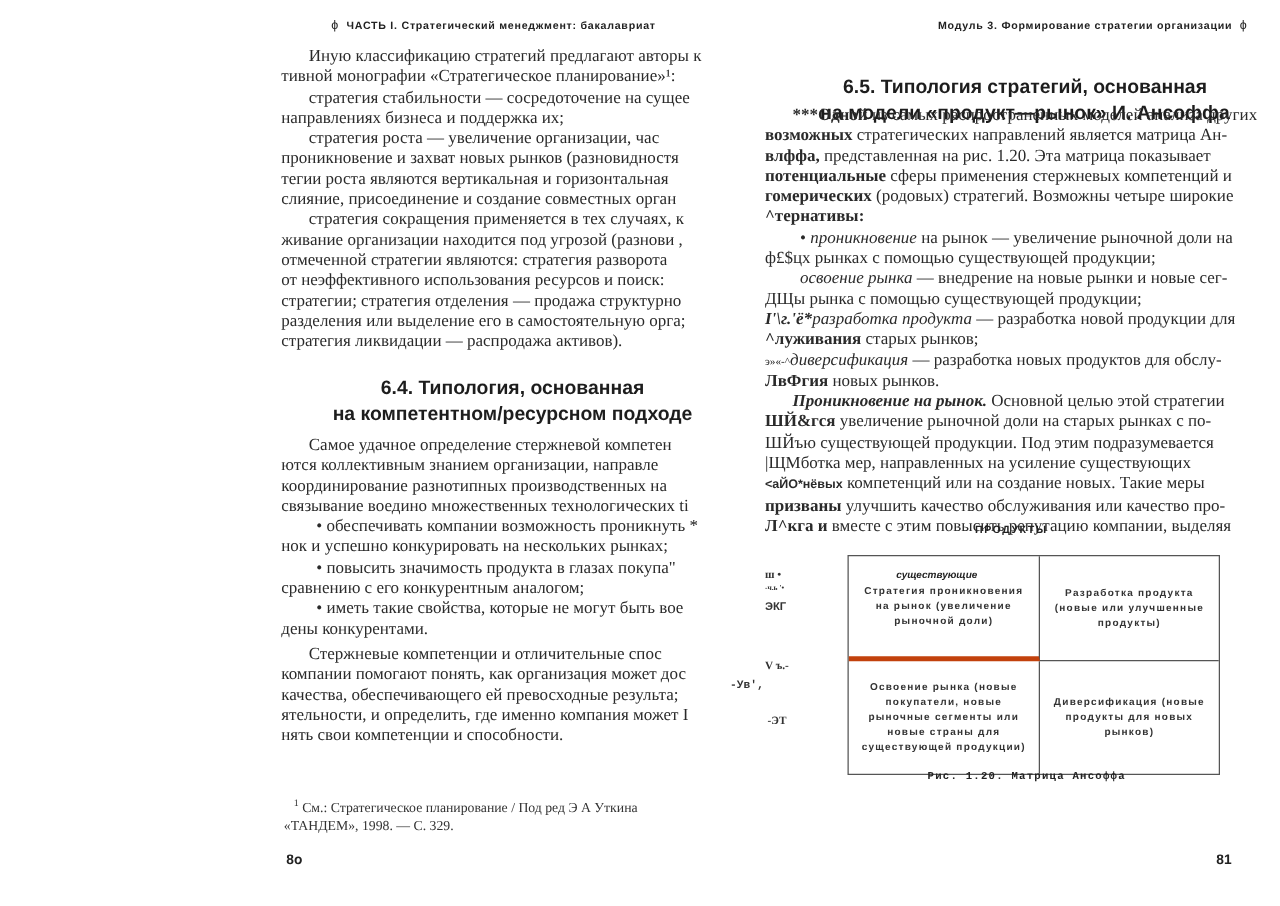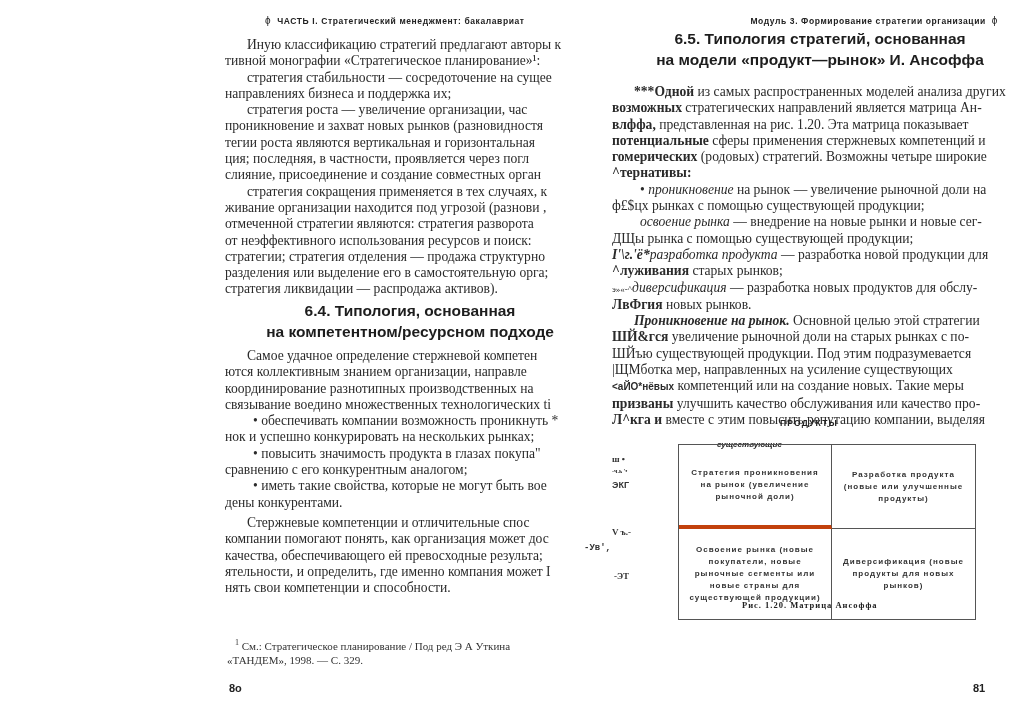--- a/index.html
+++ b/index.html
@@ -20,58 +20,57 @@
   .left-body { left:225px; top:37px; width:350px; }
   .h2 { position:absolute; font-family:"Liberation Sans", sans-serif; font-weight:bold; font-size:15.5px;
         line-height:21px; text-align:center; color:#1d1d1d; }
   .h-left { left:245px; width:330px; top:300px; }
   .left-body2 { left:225px; top:348px; width:350px; }
   .footnote { position:absolute; left:235px; top:608px; font-size:11px; line-height:14px; color:#333; white-space:nowrap;margin-top:28px; }
   .footnote sup { font-size:8px; }
   .pnum { position:absolute; font-family:"Liberation Sans", sans-serif; font-weight:bold; font-size:11px; color:#222;margin-top:24px; }
   .pnum-left { left:229px; top:658px; }
   .pnum-right { left:973px; top:658px; }
-  .h-right { left:655px; width:330px; top:28px; }
+  .h-right { left:655px; width:330px; top:59px; }
   .right-body { left:612px; top:84px; width:395px; }
   b.ocr { font-weight:bold; }
   i.term { font-style:italic; }
   .matrix-title { position:absolute; left:780px; top:418px; font-family:"Liberation Sans", sans-serif; font-weight:bold;
                   font-size:8.5px; letter-spacing:1.2px; color:#222; }
-  .matrix-sub { position:absolute; left:717px; top:440px; font-family:"Liberation Sans", sans-serif; font-style:italic;
+  .matrix-sub { position:absolute; left:717px; top:455px; font-family:"Liberation Sans", sans-serif; font-style:italic;
                 font-weight:bold; font-size:8px; color:#222; }
   .matrix { position:absolute; left:678px; top:444px; width:296px; height:174px; border:1px solid #555;
             display:grid; grid-template-columns:153px 143px; grid-template-rows:84px 90px; }
   .cell { display:flex; align-items:center; justify-content:center; text-align:center;
           font-family:"Liberation Sans", sans-serif; font-weight:bold; font-size:8px; line-height:12px;
           letter-spacing:1px; color:#333; padding:0 6px; white-space:pre-line; }
   .c1 { border-right:1px solid #555; border-bottom:4px solid #c2410c; }
   .c2 { border-bottom:1px solid #555; }
   .c3 { border-right:1px solid #555; }
   .side { position:absolute; font-family:"Liberation Serif", serif; font-weight:bold; font-size:9px; color:#333; white-space:nowrap; }
-  .caption { position:absolute; left:742px; top:600px; font-family:Liberation Serif, serif; font-weight:bold;
+  .caption { position:absolute; left:742px; top:616px; font-family:Liberation Mono, monospace; font-weight:bold;
              font-size:8.5px; letter-spacing:1px; color:#222; }
 </style>
 </head>
 <body>
 
 <div class="page left-page">
   <div class="running-head rh-left">
     <span class="glyph">ϕ</span><span>ЧАСТЬ  I. Стратегический менеджмент: бакалавриат</span>
   </div>
 </div>
 
 <div class="text left-body">
   <p class="ind">Иную классификацию стратегий предлагают авторы к</p>
   <p>тивной монографии «Стратегическое планирование»¹:</p>
   <p class="ind">стратегия стабильности — сосредоточение на сущее</p>
   <p>направлениях бизнеса и поддержка их;</p>
   <p class="ind">стратегия роста — увеличение организации, час</p>
   <p>проникновение и захват новых рынков (разновидностя</p>
   <p>тегии роста являются вертикальная и горизонтальная</p>
-  <p>ция; последняя, в частности, проявляется через погл</p>
   <p>слияние, присоединение и создание совместных орган</p>
   <p class="ind">стратегия сокращения применяется в тех случаях, к</p>
   <p>живание организации находится под угрозой (разнови ,</p>
   <p>отмеченной стратегии являются: стратегия разворота</p>
   <p>от неэффективного использования ресурсов и поиск:</p>
   <p>стратегии; стратегия отделения — продажа структурно</p>
   <p>разделения или выделение его в самостоятельную орга;</p>
   <p>стратегия ликвидации — распродажа активов).</p>
 </div>
 

